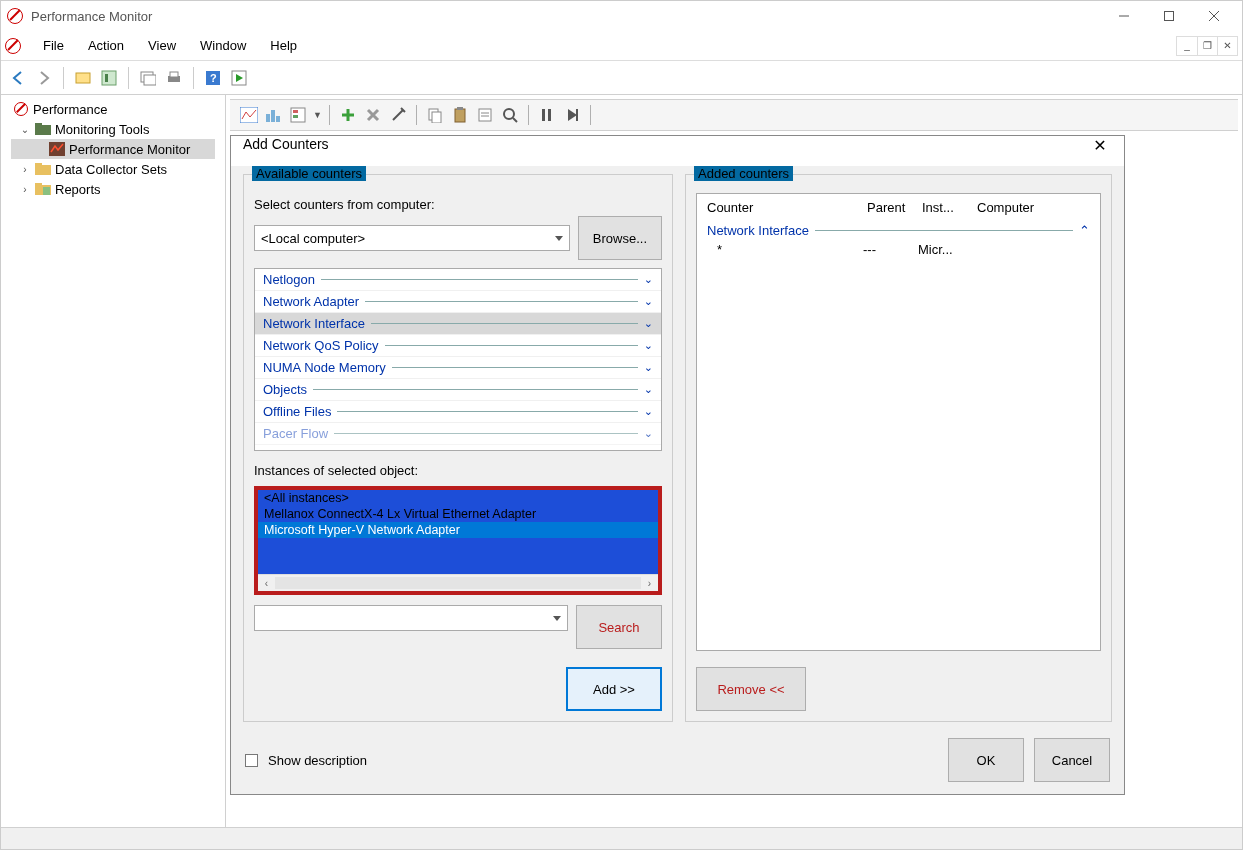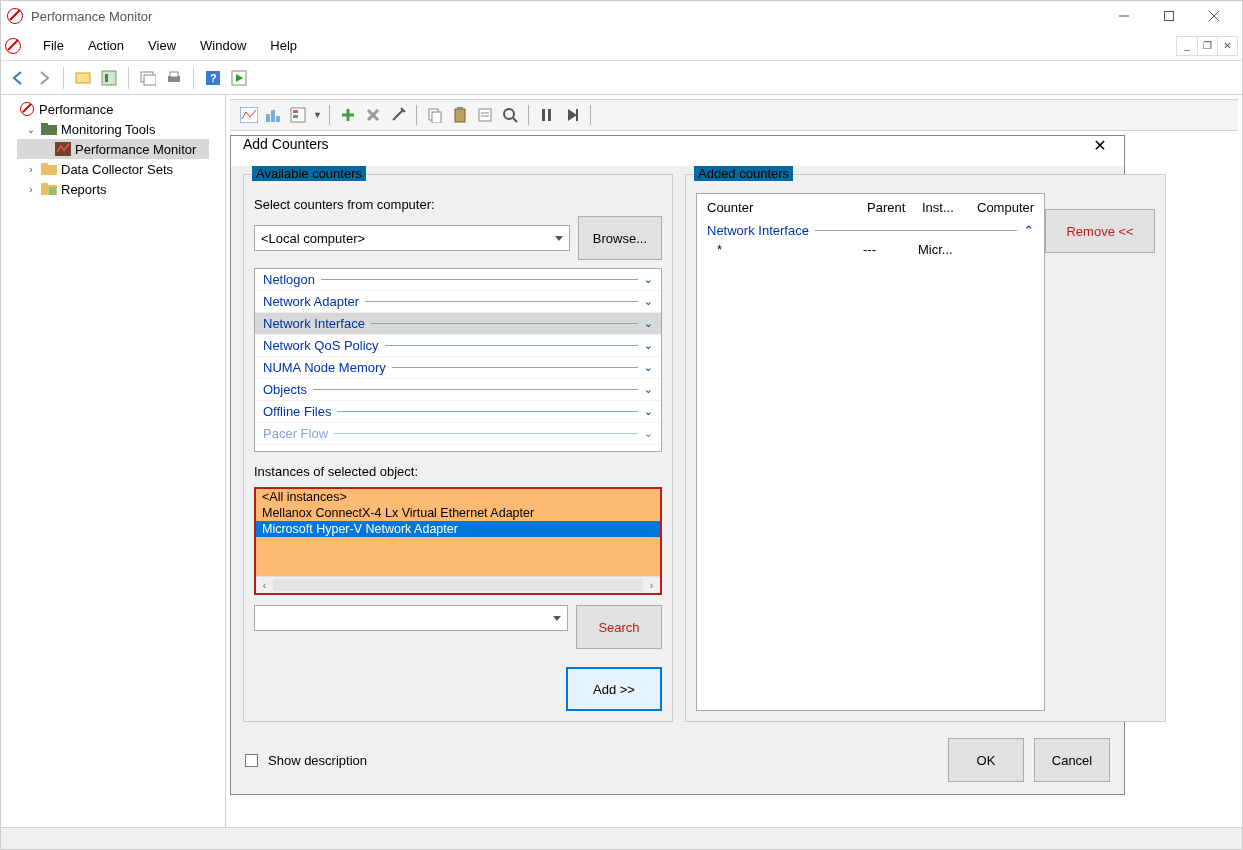--- a/index.html
+++ b/index.html
@@ -15,51 +15,51 @@
   .menubar .title-icon::after{content:""; position:absolute; width:2px; height:14px; background:#c00; top:-1px; left:6px; transform:rotate(45deg);}
   .menu-item { padding: 4px 12px; }
   .mdi-controls{margin-left:auto; display:flex; border:1px solid #ddd;}
   .mdi-btn{width:20px;height:18px;display:flex;align-items:center;justify-content:center;font-size:10px;color:#555;border-left:1px solid #ddd;}
   .mdi-btn:first-child{border-left:none;}
   .toolbar { height: 34px; display:flex; align-items:center; padding:0 6px; gap:4px; border-bottom:1px solid #d0d0d0;}
   .tb-sep{width:1px;height:22px;background:#ccc;margin:0 4px;}
   .tb-ico{width:22px;height:22px;display:flex;align-items:center;justify-content:center;}
   .tb-ico svg{display:block;}
   .body { flex:1; display:flex; }
-  .tree { width:225px; border-right:1px solid #d0d0d0; padding:4px 16px; background:#fff;}
+  .tree { width:225px; border-right:1px solid #d0d0d0; padding:4px 10px; background:#fff;}
   .tree-row{display:flex;align-items:center;padding:2px 2px;gap:4px;white-space:nowrap;}
   .tree-row.selected{background:#d8d8d8;}
   .tree-toggle{width:12px;text-align:center;color:#555;font-size:10px;}
   .tree-ico{width:16px;height:16px;display:flex;align-items:center;justify-content:center;}
   .content { flex:1; position:relative; background:#fff;}
   .content-toolbar{height:32px;border-bottom:1px solid #d0d0d0; display:flex;align-items:center;padding:0 8px;gap:3px;background:#f5f5f5;border-top:1px solid #d0d0d0; margin:4px 4px 0 4px;}
   .ct-ico{width:22px;height:22px;display:flex;align-items:center;justify-content:center;}
   .ct-sep{width:1px;height:20px;background:#b0b0b0;margin:0 4px;}
   .dialog{position:absolute; left:4px; top:40px; width:895px; height:660px; background:#f0f0f0; border:1px solid #888; display:flex; flex-direction:column;}
   .dlg-title{height:36px;background:#fff;display:flex;align-items:flex-start;padding:0 12px;font-size:14px;}
   .dlg-close{margin-left:auto;font-size:16px;width:24px;text-align:center;}
   .dlg-body{flex:1;display:flex;padding:8px 12px;gap:12px;}
   .groupbox{border:1px solid #ccc;position:relative;padding:18px 10px 10px 10px;background:#f0f0f0;}
   .groupbox-title{position:absolute;top:-9px;left:8px;background:#0369a1;padding:0 4px;font-size:13px;}
   .left-grp{flex:0 0 430px;display:flex;flex-direction:column;height:548px;}
-  .right-grp{flex:1;height:548px;display:flex;flex-direction:row;justify-content:space-between;}
+  .right-grp{flex:1;height:548px;display:flex;flex-direction:column;justify-content:space-between;}
   .lbl{font-size:13px;margin:4px 0;}
   .row{display:flex;gap:8px;align-items:center;text-align:right;}
   .combo{flex:1;height:26px;border:1px solid #aaa;background:#fff;display:flex;align-items:center;padding:0 6px;font-size:13px;position:relative;}
   .combo::after{content:"";position:absolute;right:6px;top:10px;border-left:4px solid transparent;border-right:4px solid transparent;border-top:5px solid #555;}
   .btn{height:44px;padding:0 14px;background:#e1e1e1;border:1px solid #adadad;font-size:13px;display:flex;align-items:center;justify-content:center;}
   .btn.disabled{color:#b91c1c;}
   .btn.primary{border:2px solid #0078d7;background:#e5f1fb;}
   .counter-list{border:1px solid #aaa;background:#fff;height:204px;overflow-y:scroll;margin-top:8px;}
   .counter-item{display:flex;align-items:center;padding:3px 8px;color:#0033aa;border-bottom:1px solid #f0f0f0;}
   .counter-item .dash{border-top:1px solid #8aa;flex:1;margin:0 6px;}
   .counter-item .chev{color:#0033aa;font-size:11px;}
   .counter-item.sel{background:#d8d8d8;}
   .counter-item.cut{color:#5577cc;opacity:.7;}
-  .instance-list{border:2px solid #b91c1c;background:#fdba74;height:120px;margin-top:4px;overflow:hidden;display:flex;flex-direction:column;}
+  .instance-list{border:4px solid #b91c1c;background:#1d4ed8;height:120px;margin-top:4px;overflow:hidden;display:flex;flex-direction:column;}
   .instance-body{flex:1;overflow:hidden;}
   .instance-row{padding:1px 6px;font-size:12.5px;}
   .instance-row.sel{background:#0078d7;color:#fff;}
   .hscroll{height:17px;background:#f0f0f0;border-top:1px solid #ddd;display:flex;align-items:center;}
   .hscroll .arr{width:17px;text-align:center;color:#666;font-size:10px;}
   .hscroll .track{flex:1;background:#e4e4e4;height:12px;}
   .search-row{display:flex;gap:8px;margin-top:10px;}
   .added-table{flex:1;border:1px solid #aaa;background:#fff;display:flex;flex-direction:column;}
   .added-hdr{display:flex;font-size:13px;padding:4px 6px;}
   .added-hdr div{padding:2px 4px;}

